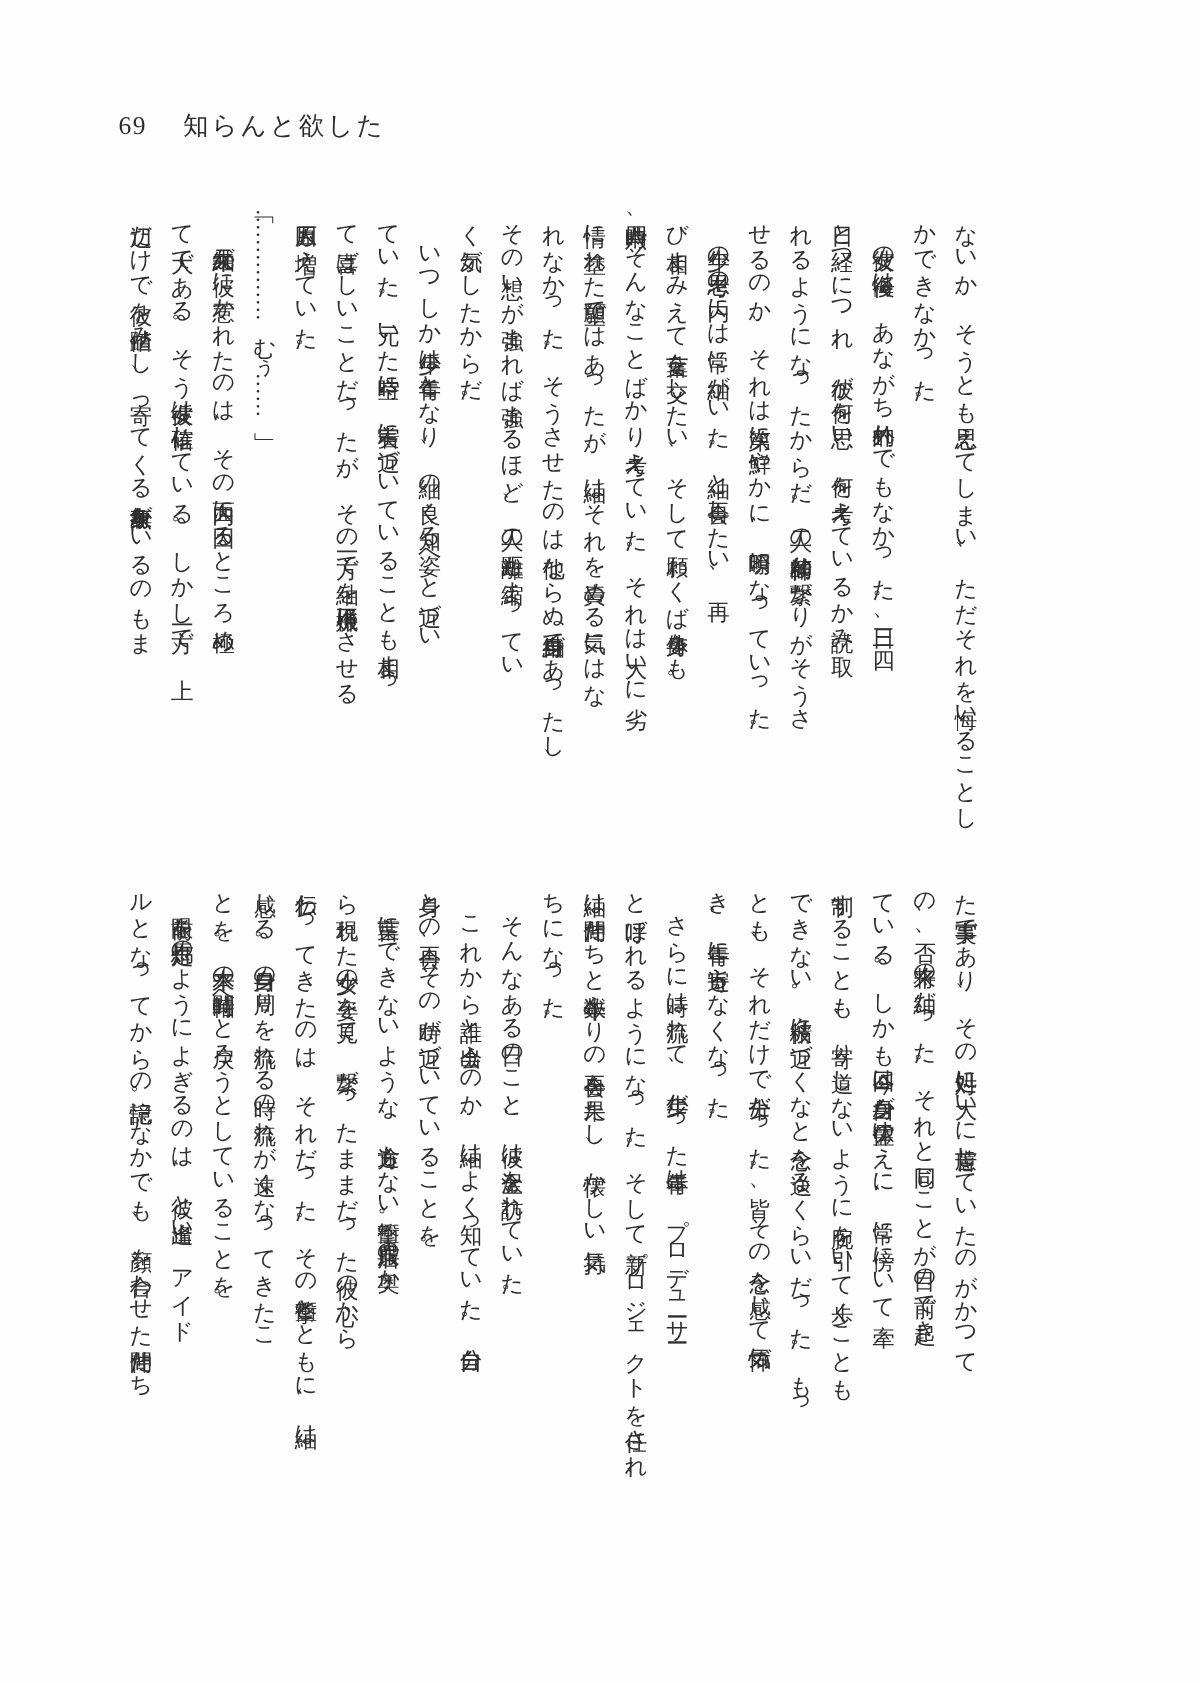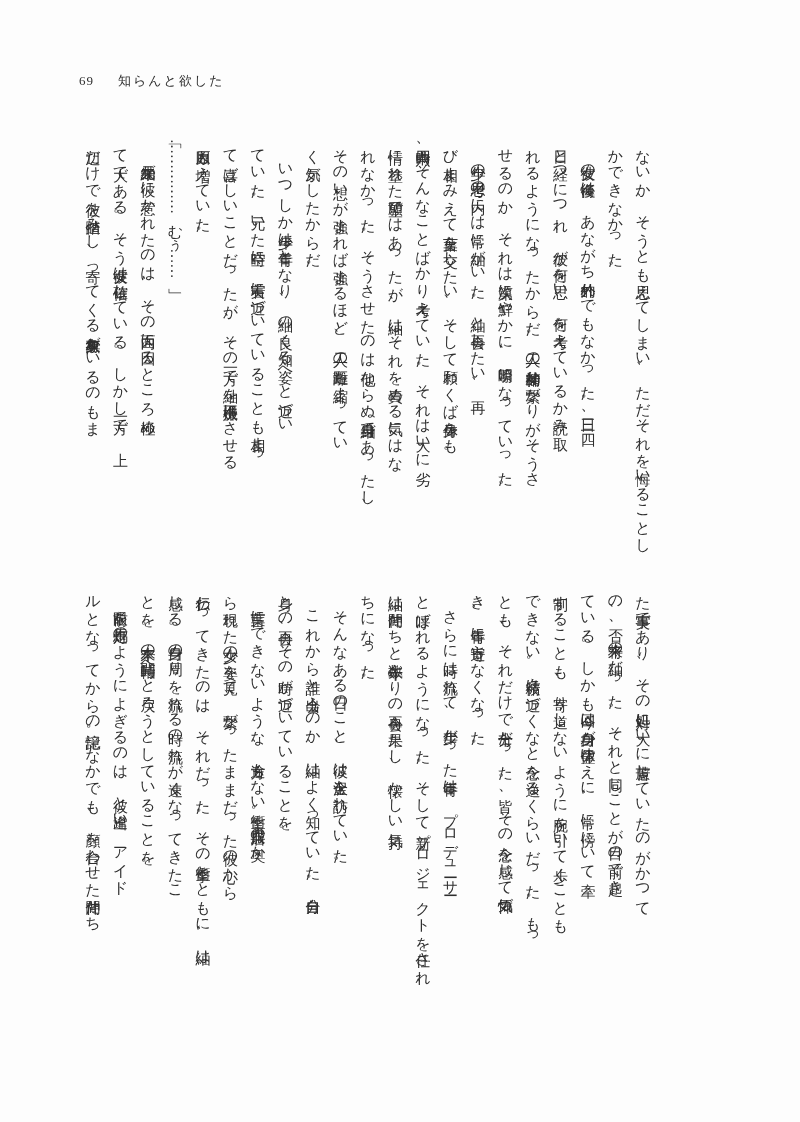--- a/index.html
+++ b/index.html
@@ -13,21 +13,21 @@
     height: 1122px;
     background: #fdfdfd;
     overflow: hidden;
     font-family: "Liberation Serif", "DejaVu Serif", serif;
     color: #2e2e2e;
   }
   .running-head {
     position: absolute;
     left: 79px;
     top: 72px;
-    font-size: 13px;
+    font-size: 17px;
     letter-spacing: 2px;
     white-space: nowrap;
   }
   .running-head .pgnum {
     margin-right: 24px;
     letter-spacing: 1px;
   }
   .vblock {
     position: absolute;
     right: 144px;

